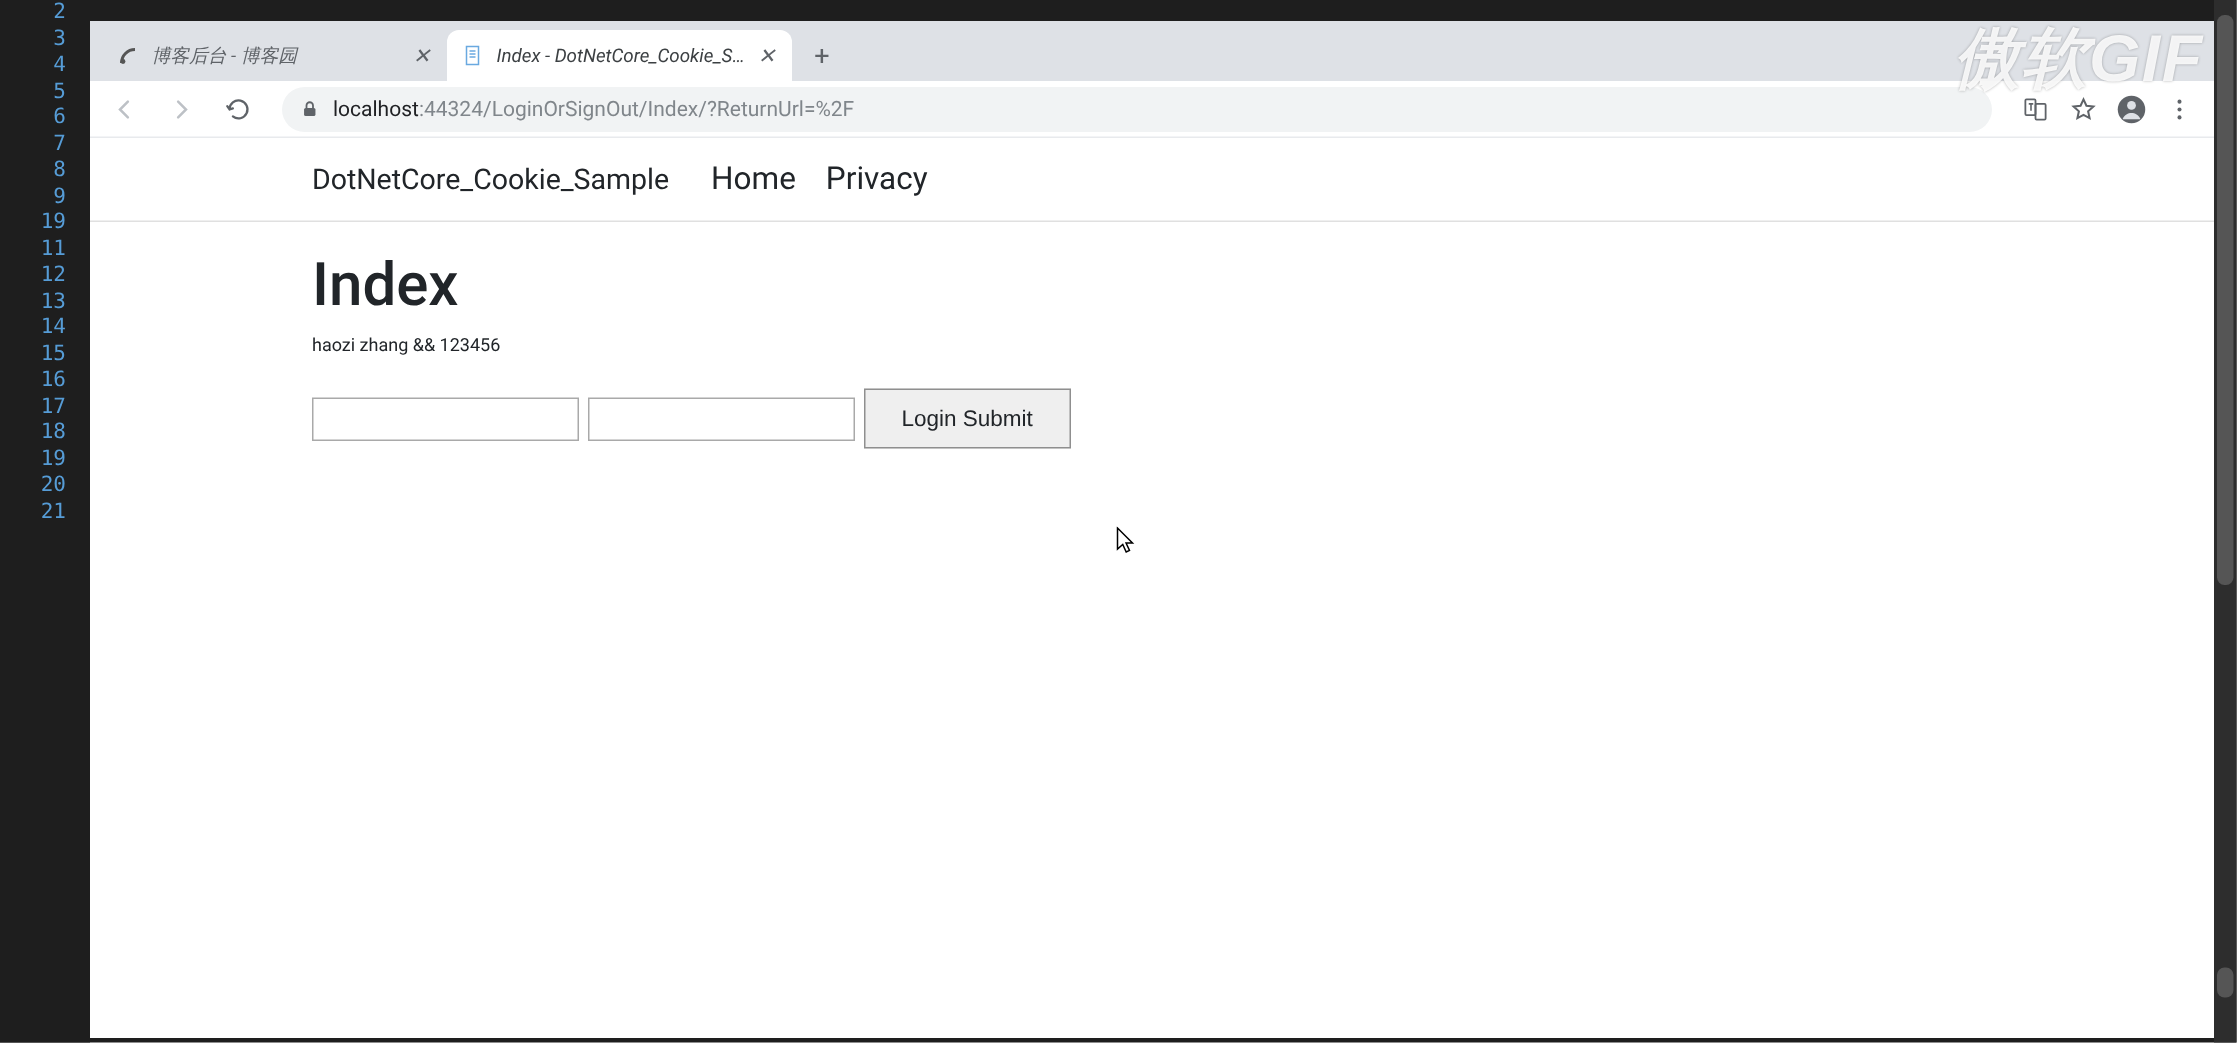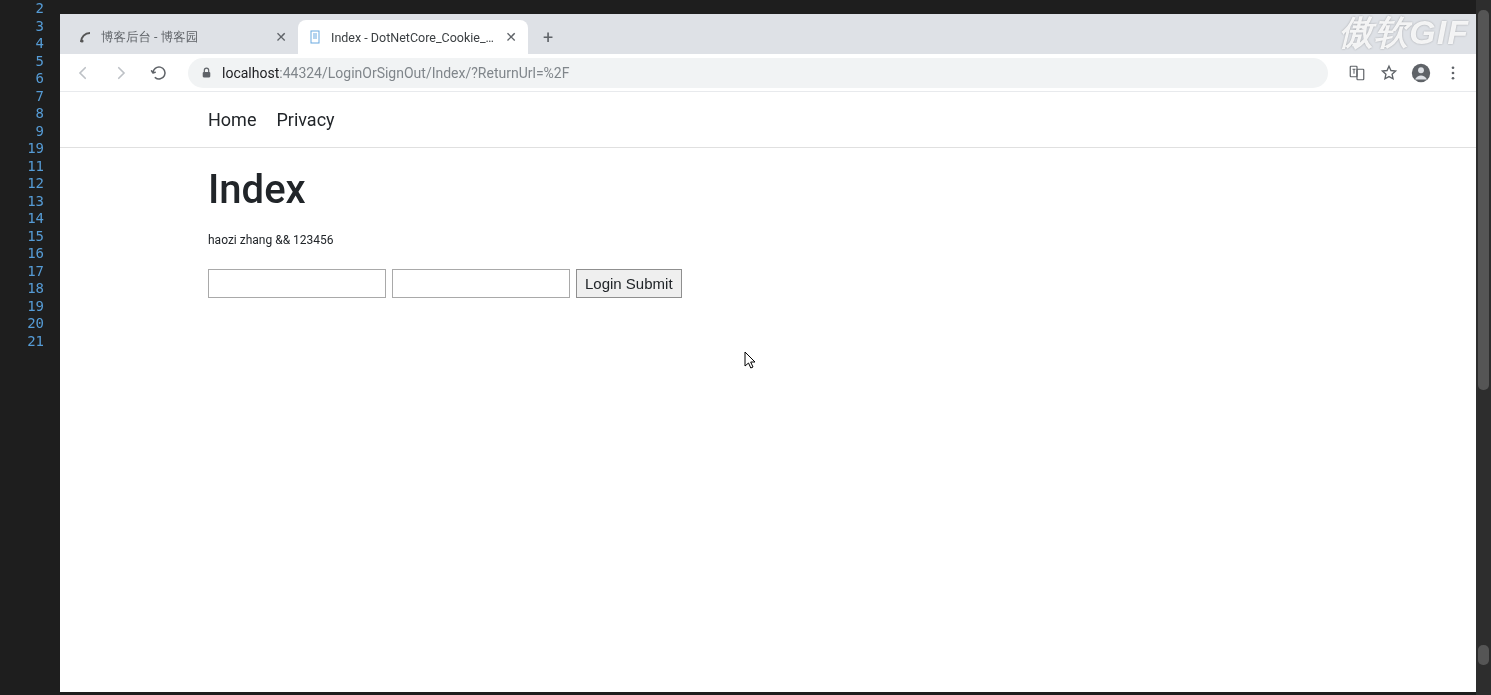--- a/index.html
+++ b/index.html
@@ -54,20 +54,21 @@
       width: 230px;
       border-top-left-radius: 8px;
       border-top-right-radius: 8px;
       display: flex;
       align-items: center;
       padding: 0 10px;
       font-size: 12.5px;
       color: #5f6368;
       gap: 7px;
       position: relative;
+      font-style: italic;
     }
     .tab.inactive { background: #dee1e6; }
     .tab.active { background: #fff; color: #3c4043; }
     .tab .favicon { width: 16px; height: 16px; flex-shrink: 0; display:flex;align-items:center;justify-content:center; }
     .tab .title { flex: 1; white-space: nowrap; overflow: hidden; text-overflow: ellipsis; }
     .tab .close { width: 14px; height: 14px; color:#5f6368; cursor:pointer; display:flex;align-items:center;justify-content:center; font-size:14px; }
     .new-tab {
       width: 28px; height: 28px; display:flex;align-items:center;justify-content:center;
       color:#5f6368; font-size:18px; margin-left:6px; margin-bottom:3px; cursor:pointer;
       border-radius:50%;
@@ -120,50 +121,50 @@
       align-items:center;
       padding-left: 148px;
       gap: 20px;
     }
     .navbar .brand {
       font-size: 19px;
       color: #212529;
       margin-right: 8px;
     }
     .navbar .nav-link {
-      font-size: 18px;
+      font-size: 21px;
       color: #212529;
       cursor:pointer;
     }
     .container {
       padding-left: 148px;
       padding-top: 18px;
     }
     .container h1 {
       font-size: 40px;
       font-weight: 500;
       color: #212529;
-      margin-bottom: 20px;
+      margin-bottom: 10px;
     }
     .container p {
       font-size: 12px;
       color: #212529;
       margin-bottom: 22px;
     }
     .form-row { display:flex; gap:6px; align-items:center; }
     .form-row input[type="text"] {
       width: 178px;
       height: 29px;
       border: 1px solid #a9a9a9;
       padding: 2px 4px;
       font-size: 13px;
     }
     .form-row button {
-      height: 29px;
-      padding: 2px 8px;
+      height: 40px;
+      padding: 2px 24px;
       border: 1px solid #8f8f8f;
       background: #efefef;
       font-size: 15px;
       color: #212529;
       cursor:pointer;
     }
     .footer {
       position: absolute;
       bottom: 0;
       left:0; right:0;
@@ -173,21 +174,21 @@
       color: #212529;
     }
     .footer a { color: #0366d6; text-decoration:none; cursor:pointer; }
 
     
     .watermark {
       position: absolute;
       top: 10px;
       right: 22px;
       color: rgba(255,255,255,0.88);
-      font-size: 34px;
+      font-size: 44px;
       font-weight: 700;
       font-style: italic;
       letter-spacing: 1px;
       font-family: "Microsoft YaHei", Arial, sans-serif;
       pointer-events: none;
       text-shadow: 0 0 2px rgba(0,0,0,0.3);
     }
 
     
     .right-scroll {
@@ -326,20 +327,21 @@
             <circle cx="12" cy="5" r="1.8" fill="#5f6368"></circle>
             <circle cx="12" cy="12" r="1.8" fill="#5f6368"></circle>
             <circle cx="12" cy="19" r="1.8" fill="#5f6368"></circle>
           </svg>
       </div>
     </div>
   </div>
 
   <div class="page">
     <div class="navbar">
+      <span class="brand">DotNetCore_Cookie_Sample</span>
       <span class="nav-link">Home</span>
       <span class="nav-link">Privacy</span>
     </div>
     <div class="container">
       <h1>Index</h1>
       <p>haozi zhang &amp;&amp; 123456</p>
       <div class="form-row">
         <input type="text" value="" style="">
         <input type="text" value="" style="">
         <button>Login Submit</button>

